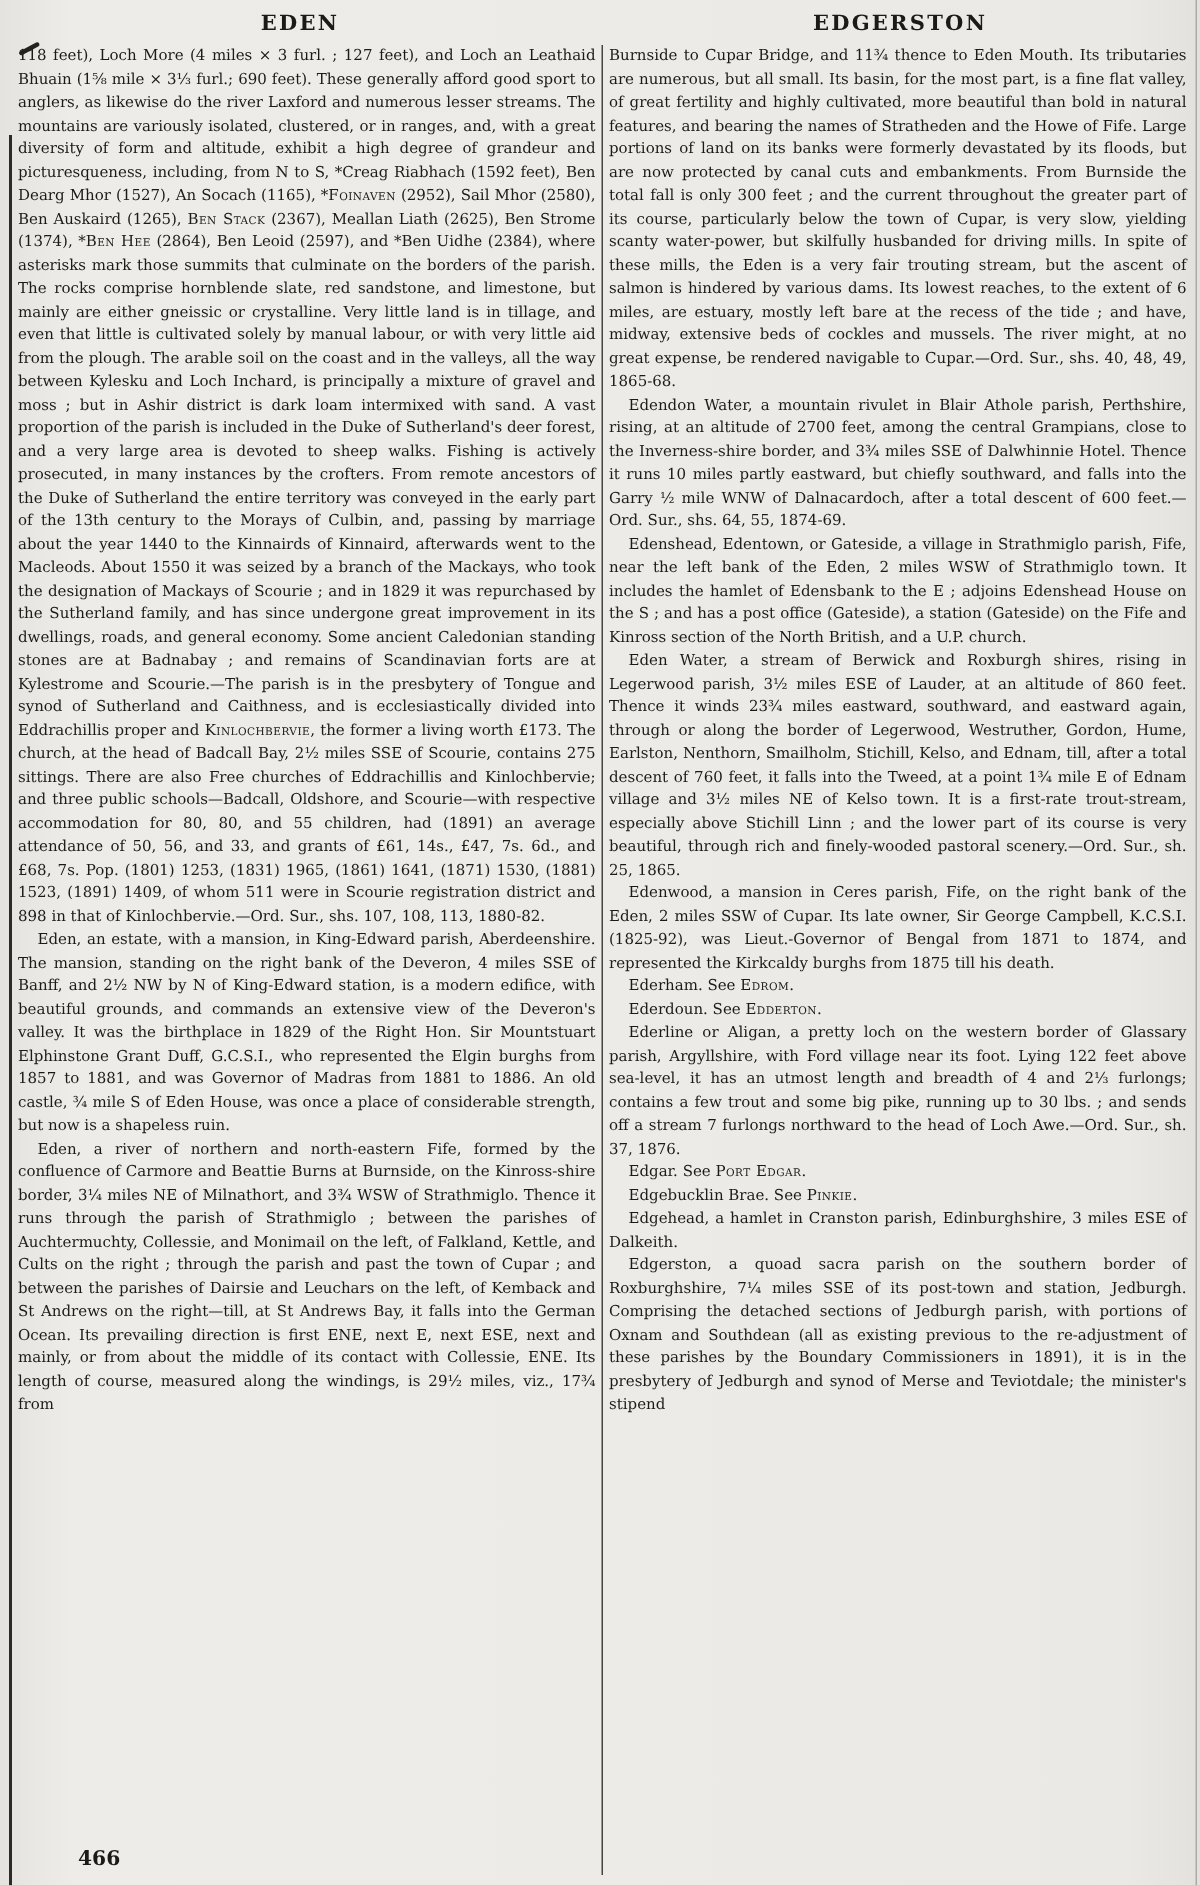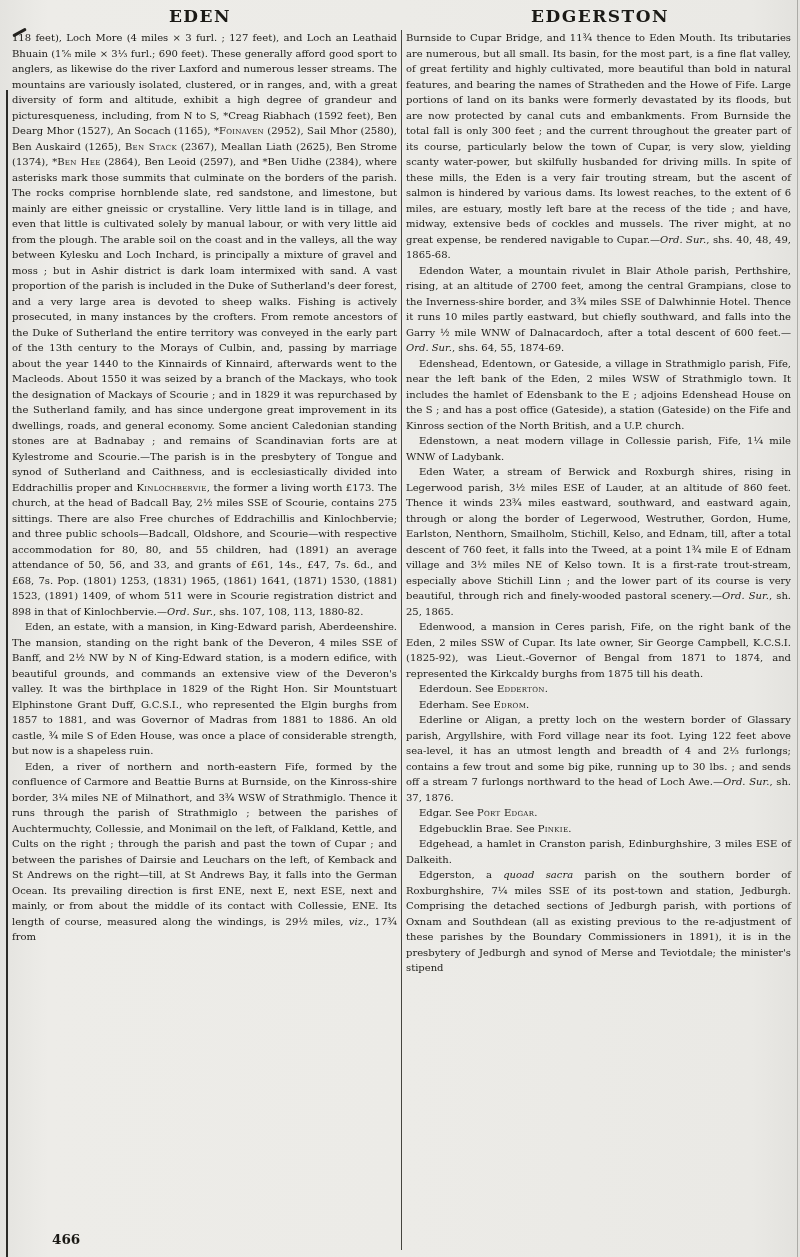--- a/index.html
+++ b/index.html
@@ -8,40 +8,40 @@
     width:800px; height:1257px;
     margin:0 auto;
     background:linear-gradient(90deg,#e4e3df 0%,#edece8 6%,#ecebe7 50%,#eae9e5 94%,#e2e1dd 100%);
     overflow:hidden;
     font-family:"DejaVu Serif", serif;
     color:#1b1a16;
   }
   .header-row { display:flex; padding-top:7px; }
   .header-cell {
     flex:1; text-align:center;
-    font-weight:700; font-size:17px; line-height:19px;
+    font-weight:700; font-size:14px; line-height:19px;
     letter-spacing:1.5px;
   }
   .columns {
     display:flex;
     padding:4px 9px 0 12px;
     height:1220px;
     align-items:stretch;
   }
   .col { width:385px; }
   .divider { width:1px; background:#45443f; margin:0 4px; }
   .para {
     margin:0;
     font-size:10px;
     line-height:15.5px;
     text-align:justify;
   }
   .para.indent { text-indent:13px; }
   .run-b { font-weight:400; }
-  .run-i { font-style:italic; }
+  .run-i { }
   .run-sc { font-variant:small-caps; letter-spacing:.3px; }
   .page-number {
     position:absolute; left:52px; top:1231px;
     font-size:13.5px; font-weight:700;
   }
   .left-edge {
     position:absolute; left:6px; top:90px; bottom:0; width:2px;
     background:#2c2b27;
   }
   .right-edge {
@@ -70,25 +70,24 @@
     <div class="col">
         <p class="para"><span>118 feet), Loch More (4 miles × 3 furl. ; 127 feet), and Loch an Leathaid Bhuain (1⅝ mile × 3⅓ furl.; 690 feet). These generally afford good sport to anglers, as likewise do the river Laxford and numerous lesser streams. The mountains are variously isolated, clustered, or in ranges, and, with a great diversity of form and altitude, exhibit a high degree of grandeur and picturesqueness, including, from N to S, *Creag Riabhach (1592 feet), Ben Dearg Mhor (1527), An Socach (1165), *</span><span class="run-sc">Foinaven</span><span> (2952), Sail Mhor (2580), Ben Auskaird (1265), </span><span class="run-sc">Ben Stack</span><span> (2367), Meallan Liath (2625), Ben Strome (1374), *</span><span class="run-sc">Ben Hee</span><span> (2864), Ben Leoid (2597), and *Ben Uidhe (2384), where asterisks mark those summits that culminate on the borders of the parish. The rocks comprise hornblende slate, red sandstone, and limestone, but mainly are either gneissic or crystalline. Very little land is in tillage, and even that little is cultivated solely by manual labour, or with very little aid from the plough. The arable soil on the coast and in the valleys, all the way between Kylesku and Loch Inchard, is principally a mixture of gravel and moss ; but in Ashir district is dark loam intermixed with sand. A vast proportion of the parish is included in the Duke of Sutherland's deer forest, and a very large area is devoted to sheep walks. Fishing is actively prosecuted, in many instances by the crofters. From remote ancestors of the Duke of Sutherland the entire territory was conveyed in the early part of the 13th century to the Morays of Culbin, and, passing by marriage about the year 1440 to the Kinnairds of Kinnaird, afterwards went to the Macleods. About 1550 it was seized by a branch of the Mackays, who took the designation of Mackays of Scourie ; and in 1829 it was repurchased by the Sutherland family, and has since undergone great improvement in its dwellings, roads, and general economy. Some ancient Caledonian standing stones are at Badnabay ; and remains of Scandinavian forts are at Kylestrome and Scourie.—The parish is in the presbytery of Tongue and synod of Sutherland and Caithness, and is ecclesiastically divided into Eddrachillis proper and </span><span class="run-sc">Kinlochbervie</span><span>, the former a living worth £173. The church, at the head of Badcall Bay, 2½ miles SSE of Scourie, contains 275 sittings. There are also Free churches of Eddrachillis and Kinlochbervie; and three public schools—Badcall, Oldshore, and Scourie—with respective accommodation for 80, 80, and 55 children, had (1891) an average attendance of 50, 56, and 33, and grants of £61, 14s., £47, 7s. 6d., and £68, 7s. Pop. (1801) 1253, (1831) 1965, (1861) 1641, (1871) 1530, (1881) 1523, (1891) 1409, of whom 511 were in Scourie registration district and 898 in that of Kinlochbervie.—</span><span class="run-i">Ord. Sur.</span><span>, shs. 107, 108, 113, 1880-82.</span></p>
         <p class="para indent"><span class="run-b">Eden,</span><span> an estate, with a mansion, in King-Edward parish, Aberdeenshire. The mansion, standing on the right bank of the Deveron, 4 miles SSE of Banff, and 2½ NW by N of King-Edward station, is a modern edifice, with beautiful grounds, and commands an extensive view of the Deveron's valley. It was the birthplace in 1829 of the Right Hon. Sir Mountstuart Elphinstone Grant Duff, G.C.S.I., who represented the Elgin burghs from 1857 to 1881, and was Governor of Madras from 1881 to 1886. An old castle, ¾ mile S of Eden House, was once a place of considerable strength, but now is a shapeless ruin.</span></p>
         <p class="para indent"><span class="run-b">Eden,</span><span> a river of northern and north-eastern Fife, formed by the confluence of Carmore and Beattie Burns at Burnside, on the Kinross-shire border, 3¼ miles NE of Milnathort, and 3¾ WSW of Strathmiglo. Thence it runs through the parish of Strathmiglo ; between the parishes of Auchtermuchty, Collessie, and Monimail on the left, of Falkland, Kettle, and Cults on the right ; through the parish and past the town of Cupar ; and between the parishes of Dairsie and Leuchars on the left, of Kemback and St Andrews on the right—till, at St Andrews Bay, it falls into the German Ocean. Its prevailing direction is first ENE, next E, next ESE, next and mainly, or from about the middle of its contact with Collessie, ENE. Its length of course, measured along the windings, is 29½ miles, </span><span class="run-i">viz.</span><span>, 17¾ from</span></p>
       </div>
     <div class="divider"></div>
     <div class="col">
         <p class="para"><span>Burnside to Cupar Bridge, and 11¾ thence to Eden Mouth. Its tributaries are numerous, but all small. Its basin, for the most part, is a fine flat valley, of great fertility and highly cultivated, more beautiful than bold in natural features, and bearing the names of Stratheden and the Howe of Fife. Large portions of land on its banks were formerly devastated by its floods, but are now protected by canal cuts and embankments. From Burnside the total fall is only 300 feet ; and the current throughout the greater part of its course, particularly below the town of Cupar, is very slow, yielding scanty water-power, but skilfully husbanded for driving mills. In spite of these mills, the Eden is a very fair trouting stream, but the ascent of salmon is hindered by various dams. Its lowest reaches, to the extent of 6 miles, are estuary, mostly left bare at the recess of the tide ; and have, midway, extensive beds of cockles and mussels. The river might, at no great expense, be rendered navigable to Cupar.—</span><span class="run-i">Ord. Sur.</span><span>, shs. 40, 48, 49, 1865-68.</span></p>
         <p class="para indent"><span class="run-b">Edendon Water,</span><span> a mountain rivulet in Blair Athole parish, Perthshire, rising, at an altitude of 2700 feet, among the central Grampians, close to the Inverness-shire border, and 3¾ miles SSE of Dalwhinnie Hotel. Thence it runs 10 miles partly eastward, but chiefly southward, and falls into the Garry ½ mile WNW of Dalnacardoch, after a total descent of 600 feet.—</span><span class="run-i">Ord. Sur.</span><span>, shs. 64, 55, 1874-69.</span></p>
         <p class="para indent"><span class="run-b">Edenshead, Edentown,</span><span> or </span><span class="run-b">Gateside,</span><span> a village in Strathmiglo parish, Fife, near the left bank of the Eden, 2 miles WSW of Strathmiglo town. It includes the hamlet of Edensbank to the E ; adjoins Edenshead House on the S ; and has a post office (Gateside), a station (Gateside) on the Fife and Kinross section of the North British, and a U.P. church.</span></p>
-        <p class="para indent"><span class="run-b">Edenstown,</span><span> a neat modern village in Collessie parish, Fife, 1¼ mile WNW of Ladybank.</span></p>
         <p class="para indent"><span class="run-b">Eden Water,</span><span> a stream of Berwick and Roxburgh shires, rising in Legerwood parish, 3½ miles ESE of Lauder, at an altitude of 860 feet. Thence it winds 23¾ miles eastward, southward, and eastward again, through or along the border of Legerwood, Westruther, Gordon, Hume, Earlston, Nenthorn, Smailholm, Stichill, Kelso, and Ednam, till, after a total descent of 760 feet, it falls into the Tweed, at a point 1¾ mile E of Ednam village and 3½ miles NE of Kelso town. It is a first-rate trout-stream, especially above Stichill Linn ; and the lower part of its course is very beautiful, through rich and finely-wooded pastoral scenery.—</span><span class="run-i">Ord. Sur.</span><span>, sh. 25, 1865.</span></p>
         <p class="para indent"><span class="run-b">Edenwood,</span><span> a mansion in Ceres parish, Fife, on the right bank of the Eden, 2 miles SSW of Cupar. Its late owner, Sir George Campbell, K.C.S.I. (1825-92), was Lieut.-Governor of Bengal from 1871 to 1874, and represented the Kirkcaldy burghs from 1875 till his death.</span></p>
+        <p class="para indent"><span class="run-b">Ederham.</span><span> See </span><span class="run-sc">Edrom</span><span>.</span></p>
         <p class="para indent"><span class="run-b">Ederdoun.</span><span> See </span><span class="run-sc">Edderton</span><span>.</span></p>
-        <p class="para indent"><span class="run-b">Ederham.</span><span> See </span><span class="run-sc">Edrom</span><span>.</span></p>
         <p class="para indent"><span class="run-b">Ederline</span><span> or </span><span class="run-b">Aligan,</span><span> a pretty loch on the western border of Glassary parish, Argyllshire, with Ford village near its foot. Lying 122 feet above sea-level, it has an utmost length and breadth of 4 and 2⅓ furlongs; contains a few trout and some big pike, running up to 30 lbs. ; and sends off a stream 7 furlongs northward to the head of Loch Awe.—</span><span class="run-i">Ord. Sur.</span><span>, sh. 37, 1876.</span></p>
         <p class="para indent"><span class="run-b">Edgar.</span><span> See </span><span class="run-sc">Port Edgar</span><span>.</span></p>
         <p class="para indent"><span class="run-b">Edgebucklin Brae.</span><span> See </span><span class="run-sc">Pinkie</span><span>.</span></p>
         <p class="para indent"><span class="run-b">Edgehead,</span><span> a hamlet in Cranston parish, Edinburghshire, 3 miles ESE of Dalkeith.</span></p>
         <p class="para indent"><span class="run-b">Edgerston,</span><span> a </span><span class="run-i">quoad sacra</span><span> parish on the southern border of Roxburghshire, 7¼ miles SSE of its post-town and station, Jedburgh. Comprising the detached sections of Jedburgh parish, with portions of Oxnam and Southdean (all as existing previous to the re-adjustment of these parishes by the Boundary Commissioners in 1891), it is in the presbytery of Jedburgh and synod of Merse and Teviotdale; the minister's stipend</span></p>
       </div>
   </div>
 
   <div class="page-number">466</div>
 </div>

